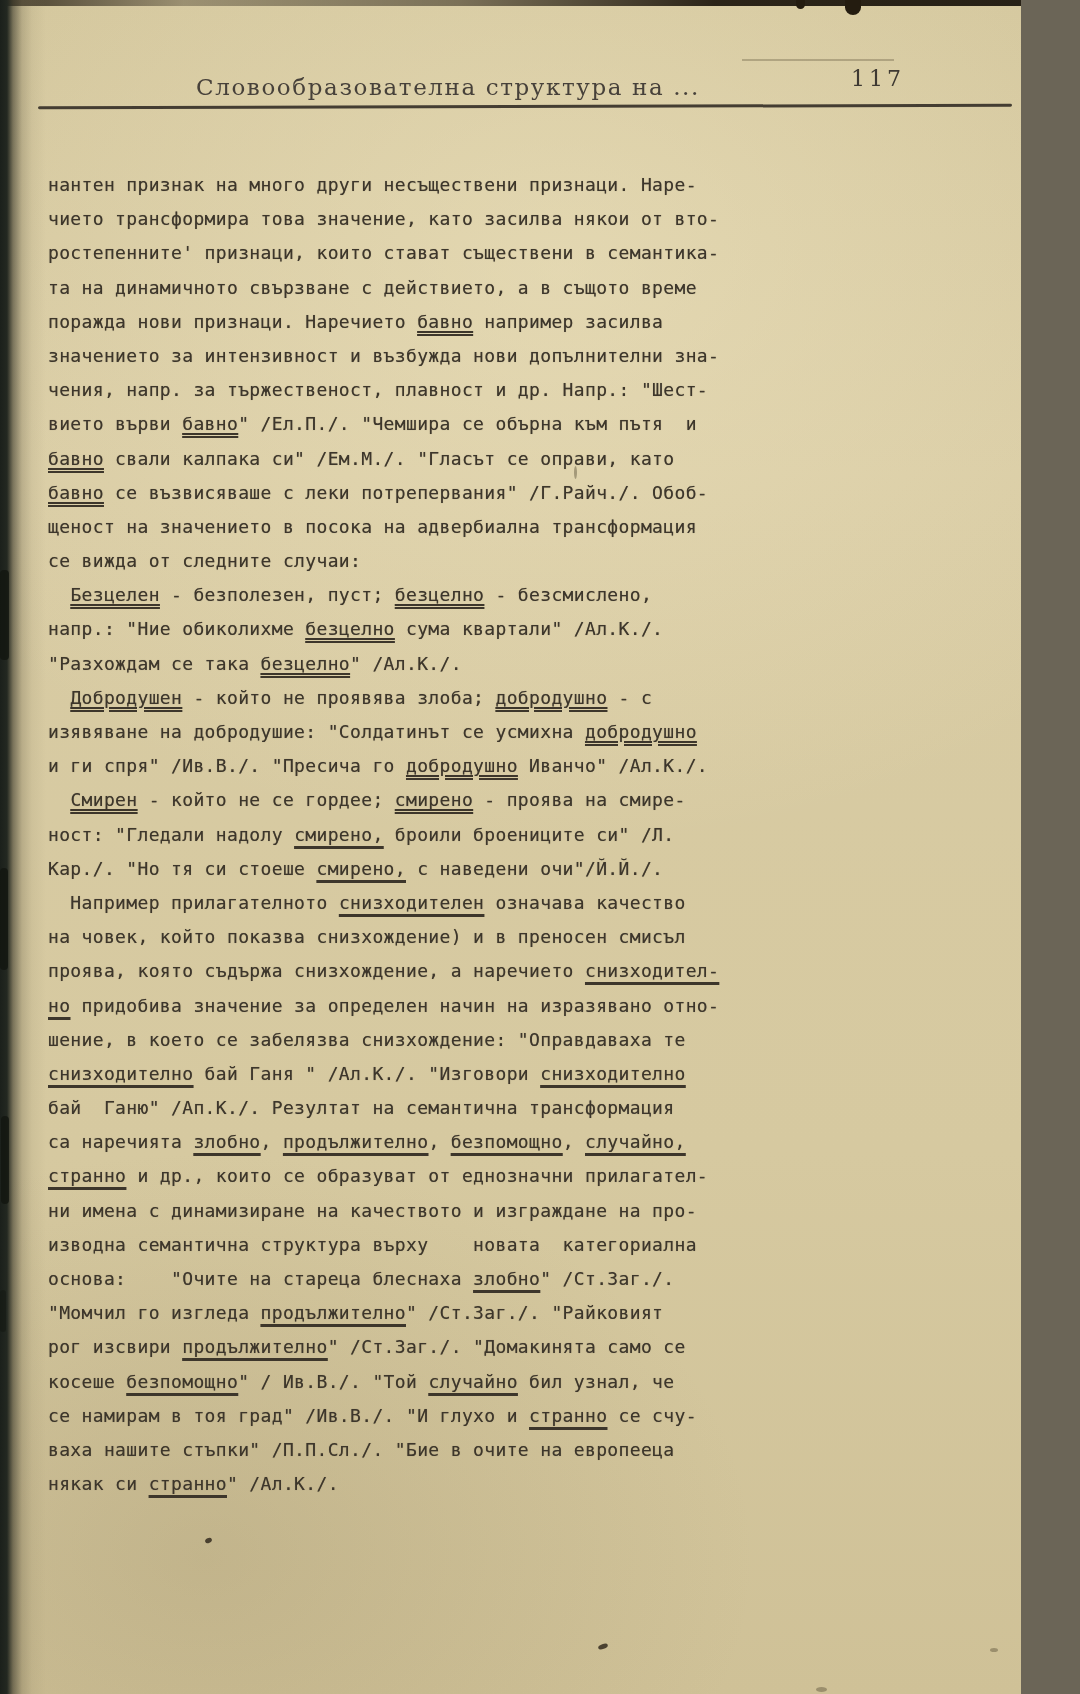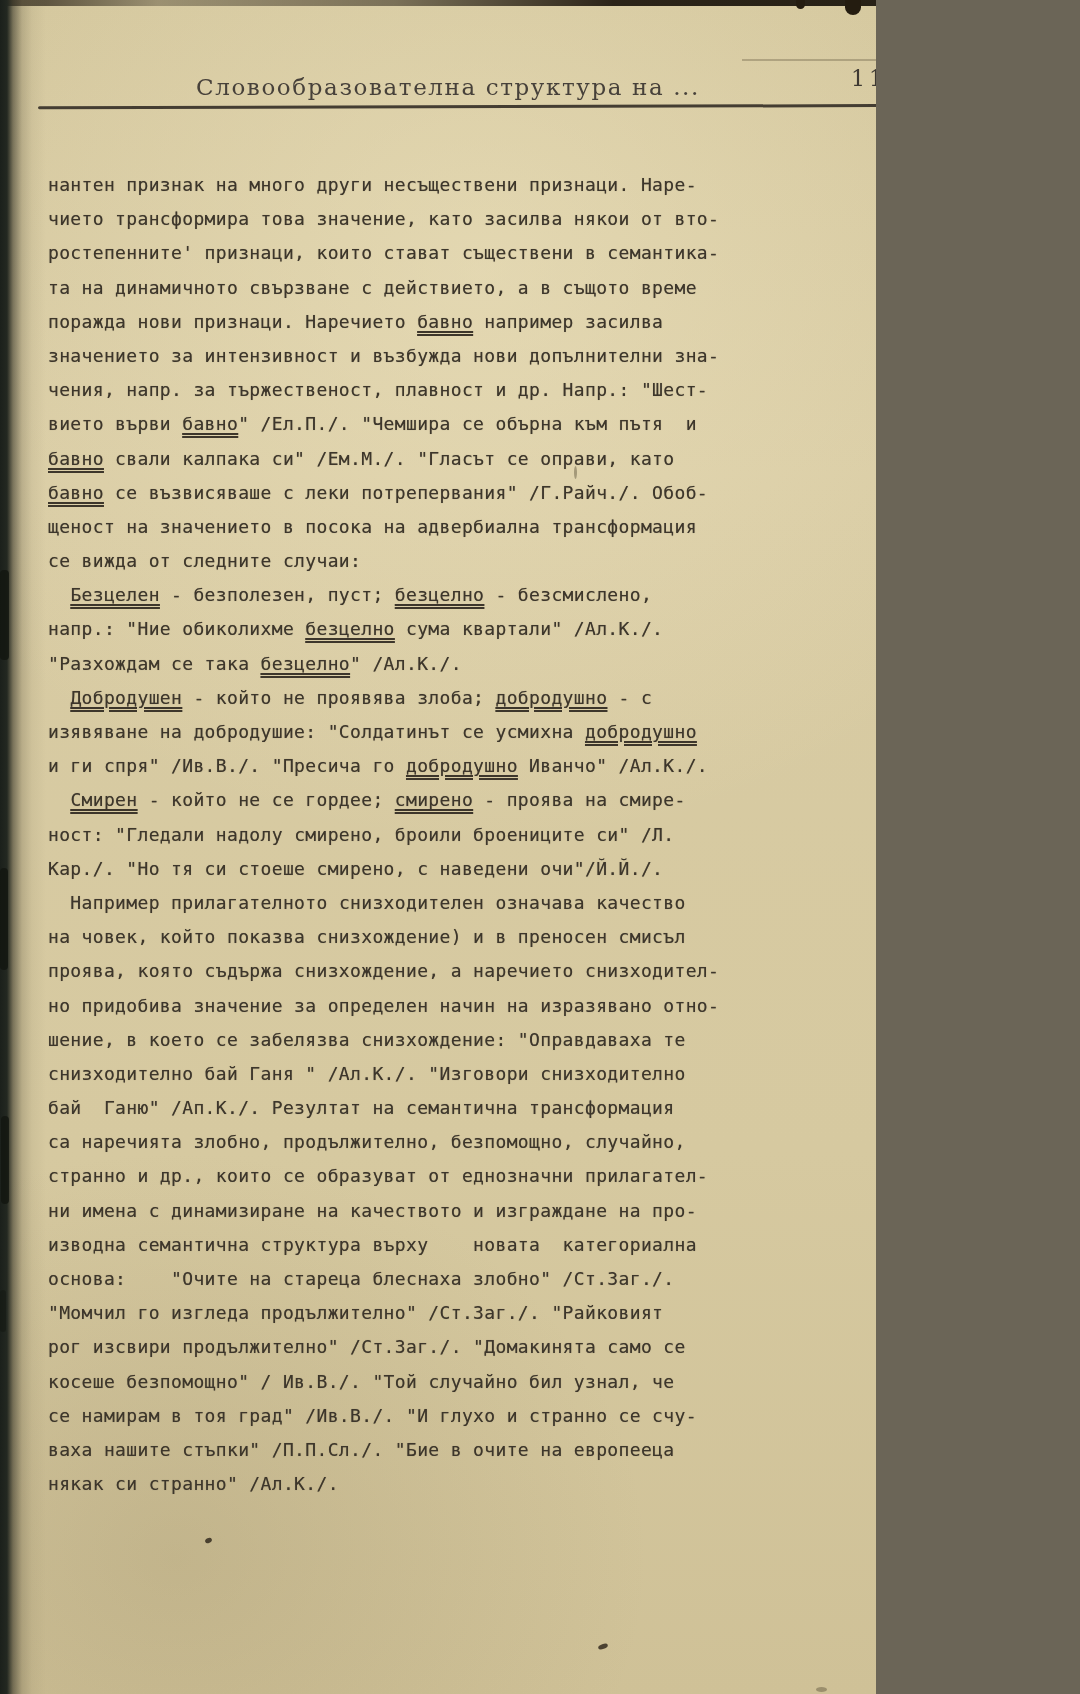--- a/index.html
+++ b/index.html
@@ -1,24 +1,25 @@
 <!DOCTYPE html>
 <html><head>
 <meta charset="utf-8">
 <style>
   html,body{margin:0;padding:0;background:#6b6557;}
   .page{
     position:relative;
-    width:876px;height:1694px;
+    width:1009px;height:1694px;
     overflow:hidden;
     background:
       radial-gradient(120% 55% at 55% 16%, rgba(248,238,204,0.40), rgba(248,238,204,0) 62%),
       radial-gradient(90% 40% at 20% 92%, rgba(150,136,98,0.25), rgba(150,136,98,0) 60%),
       linear-gradient(180deg,#d2c59b 0%,#d8cba3 28%,#d6c9a0 68%,#cfc197 100%);
     font-family:"DejaVu Sans Mono",monospace;
+    padding-left:12px;
   }
   
   .binding{
     position:absolute;left:0;top:0;bottom:0;width:46px;
     background:linear-gradient(90deg,
       #1b201b 0px,#232821 7px,
       rgba(58,56,42,0.60) 13px,
       rgba(110,102,76,0.30) 22px,
       rgba(140,130,98,0.12) 32px,
       rgba(140,130,98,0) 46px);
@@ -52,21 +53,21 @@
   }
   
   .body-text{
     position:absolute;left:48px;top:140px;
     font-size:18px;line-height:34.2px;letter-spacing:0.35px;
     color:#3d362b;white-space:pre;
     text-shadow:0 0 0.7px rgba(61,54,43,0.55);
     margin-top:28px;
   }
   .line{height:34.2px;}
-  .u1{text-decoration-thickness:2.5px;text-underline-offset:5px;}
+  .u1{text-decoration:underline;text-decoration-thickness:2.5px;text-underline-offset:5px;}
   .u2{text-decoration:underline double;text-decoration-thickness:1.8px;text-underline-offset:3px;}
 </style>
 </head>
 <body>
 
 <div class="page">
 
   <div class="top-edge"></div>
   <div class="top-blob" style="left:845px;top:0;width:16px;height:15px;"></div>
   <div class="top-blob" style="left:796px;top:0;width:9px;height:9px;"></div>

